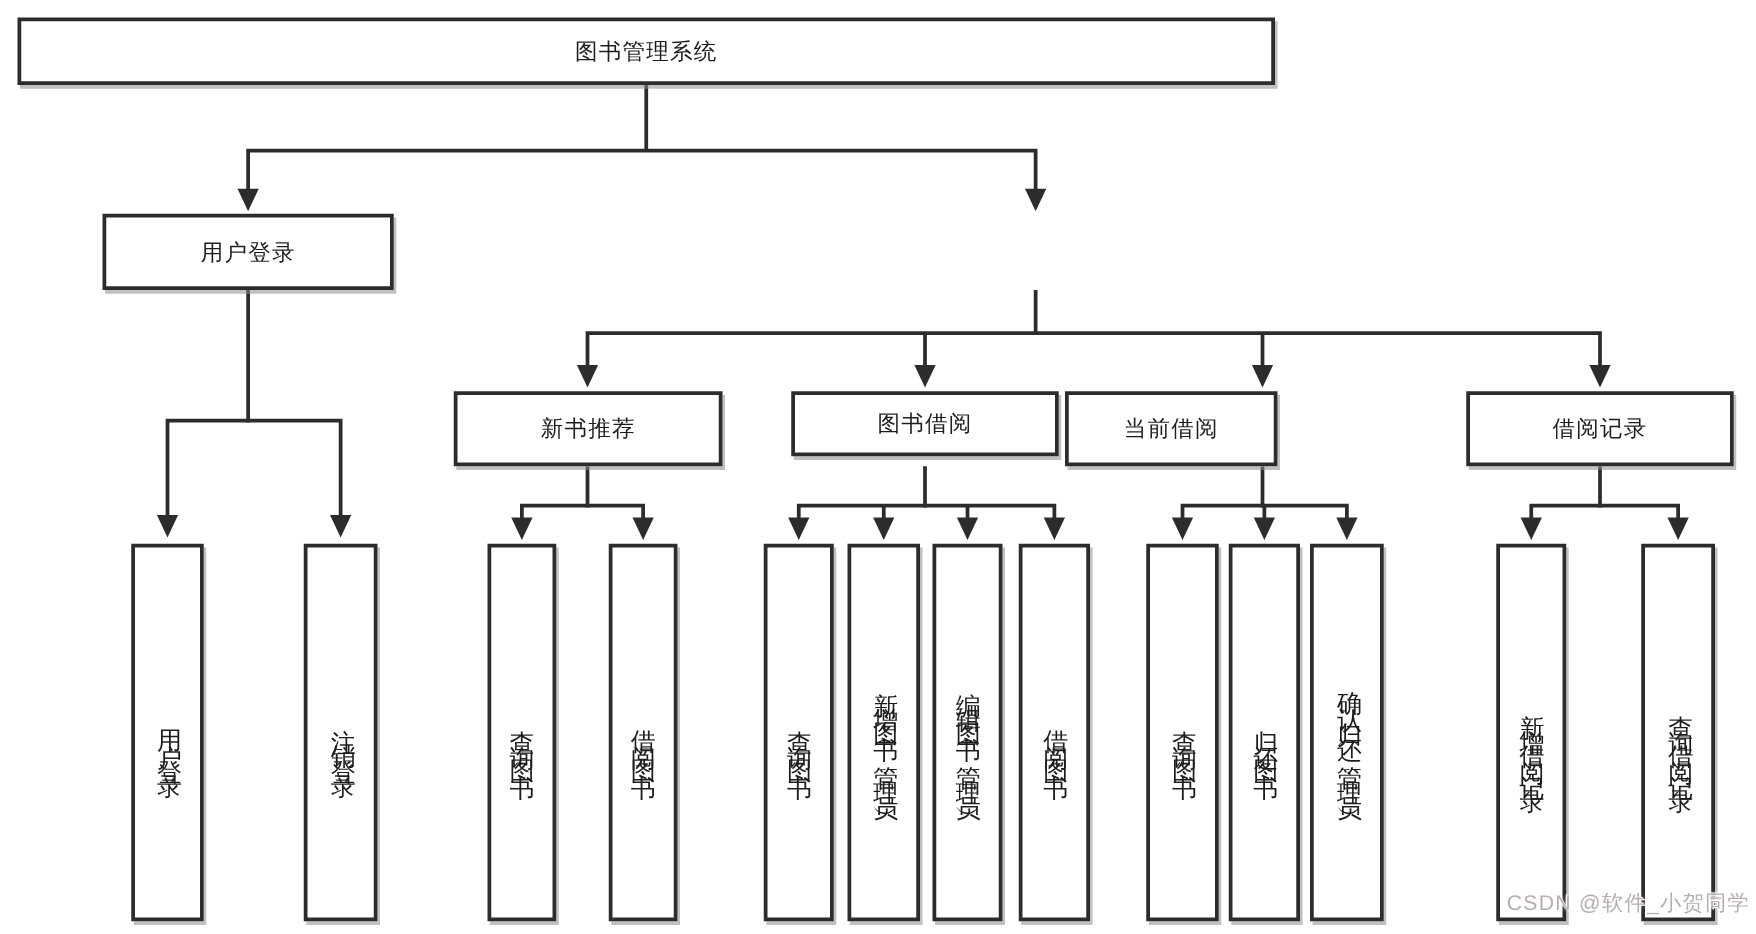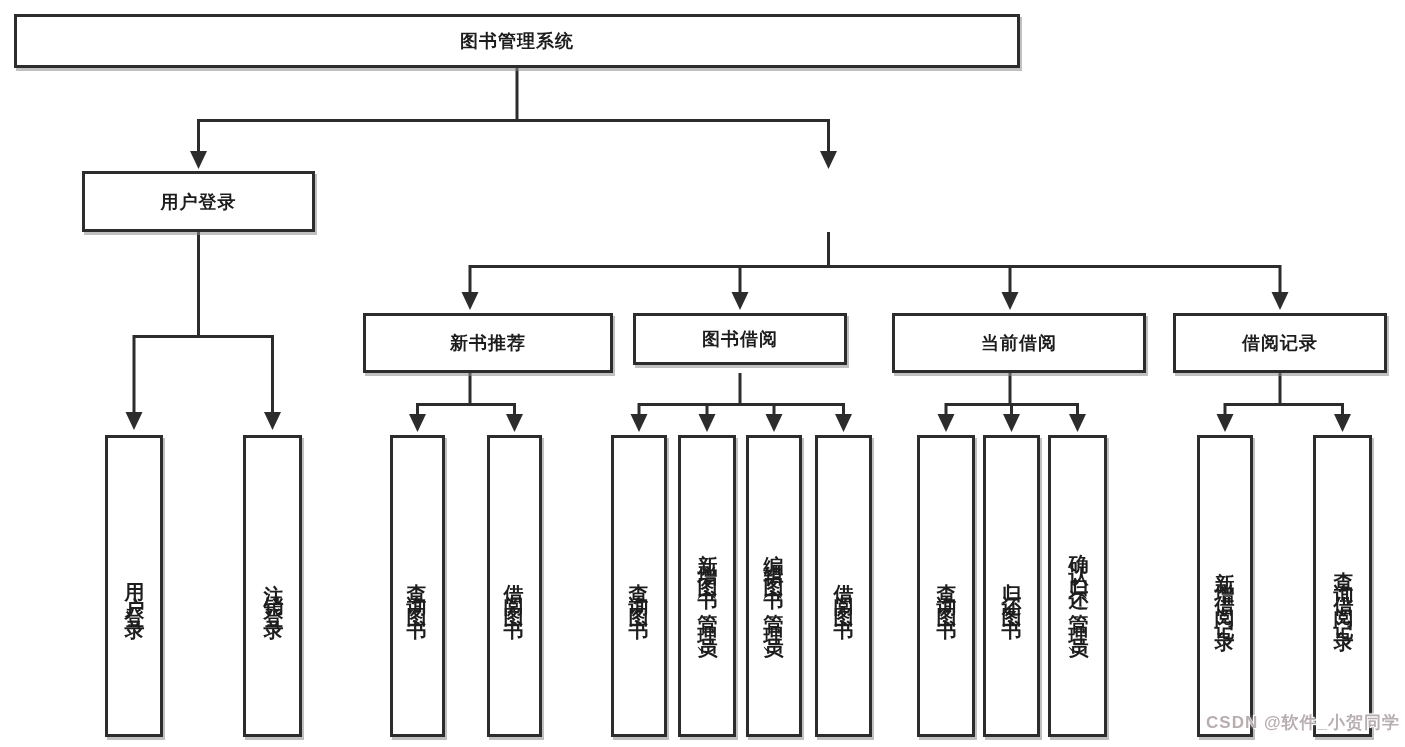--- a/index.html
+++ b/index.html
@@ -1,18 +1,18 @@
 <!DOCTYPE html>
 <html><head>
 <meta charset="utf-8">
 <style>
   html,body{margin:0;padding:0;background:#fff;}
   .canvas{
     position:relative;width:1405px;height:747px;background:#fff;
-    font-family:"Liberation Sans",sans-serif;overflow:hidden;color:#1d1d1d;font-weight:bold;
+    font-family:"Liberation Sans",sans-serif;overflow:hidden;color:#1d1d1d;
   }
   .layer{position:absolute;left:0;top:0;width:1405px;height:747px;pointer-events:none;}
   .hnode{
     position:absolute;box-sizing:border-box;background:#fff;
     border:3px solid #2c2c2c;box-shadow:2px 3px 0 rgba(140,140,140,.55);
     display:flex;align-items:center;justify-content:center;
     font-size:18px;letter-spacing:1px;white-space:nowrap;
   }
   .vleaf{
     position:absolute;top:435px;height:302px;box-sizing:border-box;background:#fff;
@@ -78,23 +78,23 @@
     <path d="M1280 373 V406"></path>
     <path d="M1225 415 V404.5 H1342.5 V415"></path>
     <polygon points="1216.5,414 1233.5,414 1225,432"></polygon>
     <polygon points="1334,414 1351,414 1342.5,432"></polygon>
   </svg>
 
   <div class="hnode" style="left:14px;top:14px;width:1006px;height:54px;">图书管理系统</div>
 
   <div class="hnode" style="left:82px;top:171px;width:233px;height:61px;">用户登录</div>
 
-  <div class="hnode" style="left:363px;top:313px;width:250px;height:60px;">新书推荐</div>
+  <div class="hnode" style="left:363px;top:313px;width:215px;height:60px;">新书推荐</div>
   <div class="hnode" style="left:633px;top:313px;width:214px;height:52px;">图书借阅</div>
-  <div class="hnode" style="left:892px;top:313px;width:254px;height:60px;">当前借阅</div>
+  <div class="hnode" style="left:852px;top:313px;width:170px;height:60px;">当前借阅</div>
   <div class="hnode" style="left:1173px;top:313px;width:214px;height:60px;">借阅记录</div>
 
   <div class="vleaf" style="left:105px;width:58px;">用户登录</div>
   <div class="vleaf" style="left:243px;width:59px;">注销登录</div>
 
   <div class="vleaf" style="left:390px;width:55px;">查询图书</div>
   <div class="vleaf" style="left:487px;width:55px;">借阅图书</div>
 
   <div class="vleaf" style="left:611px;width:56px;">查询图书</div>
   <div class="vleaf" style="left:678px;width:58px;">新增图书（管理员）</div>

